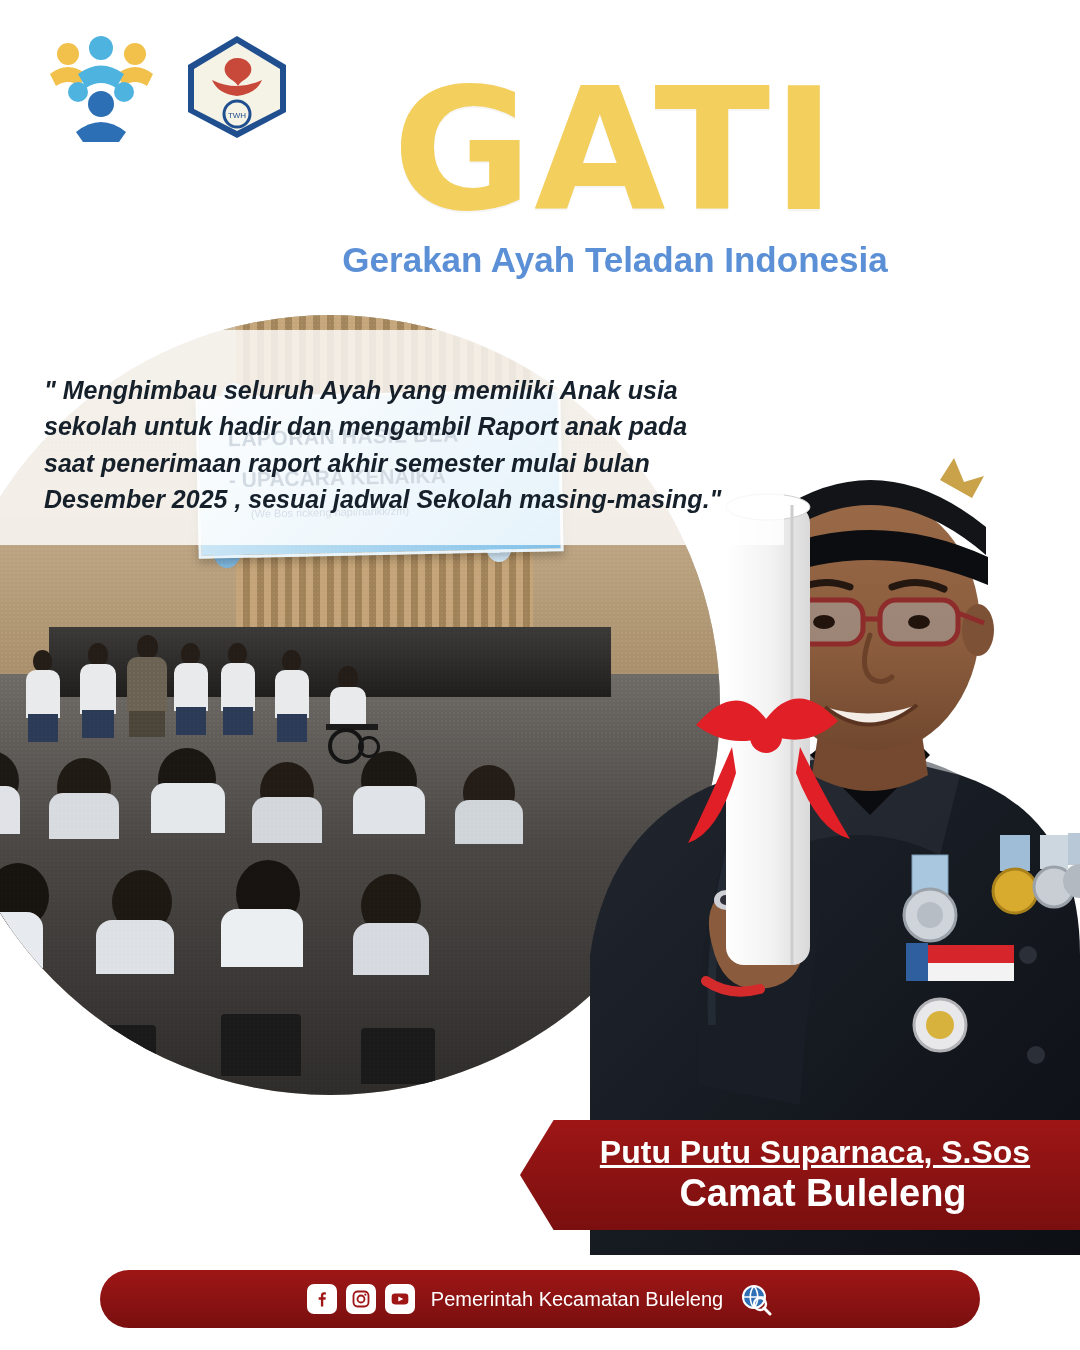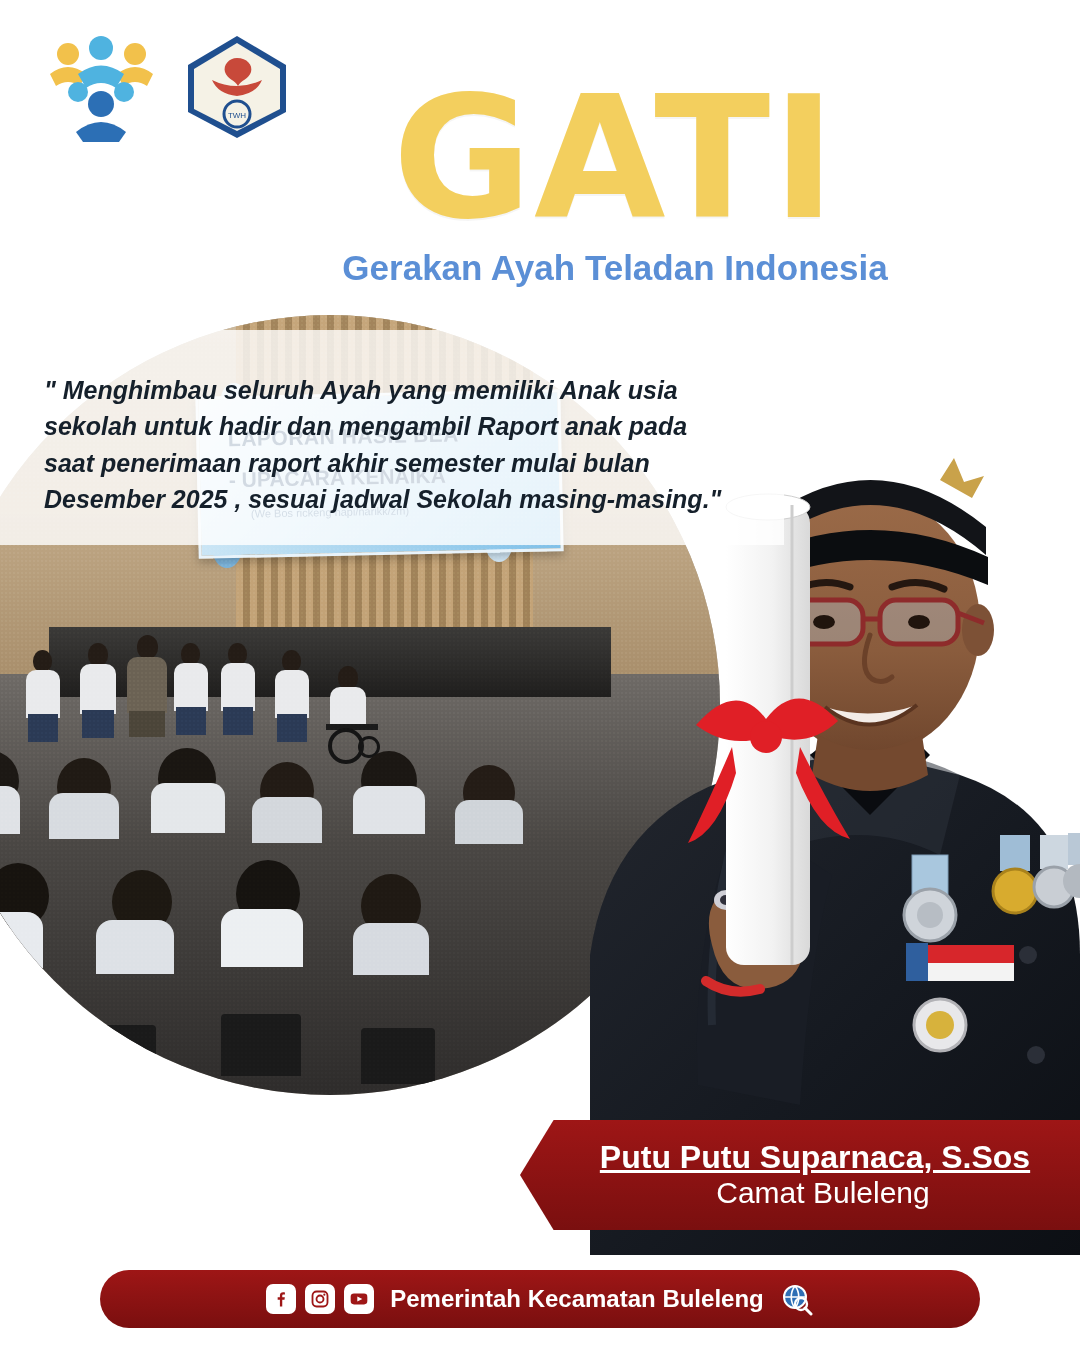--- a/index.html
+++ b/index.html
@@ -33,21 +33,21 @@
     z-index:30;
     pointer-events:none;
   }
   .headline .gati{
     font-family:"DejaVu Sans", sans-serif;
     font-weight:bold;
     font-size:170px;
     letter-spacing:2px;
     color:#f3cf5e;
     line-height:0.95;
-    margin:8px;
+    margin:0;
     padding-left:150px;
     text-shadow:0 2px 0 rgba(0,0,0,0.04);
   }
   .headline .sub{
     font-family:"Liberation Sans", sans-serif;
     font-weight:bold;
     font-size:35px;
     color:#5b8fd6;
     margin-top:8px;
     padding-left:150px;
@@ -164,41 +164,41 @@
     padding-left:30px;
   }
   .ribbon-name{
     font-family:"Liberation Sans", sans-serif;
     font-weight:bold;font-size:32px;
     text-decoration:underline;
     line-height:1.15;
   }
   .ribbon-role{
     font-family:"Liberation Sans", sans-serif;
-    font-weight:normal;font-size:30px;
+    font-weight:bold;font-size:38px;
     line-height:1.2;
     margin-left:16px;
   }
 
   
   .footer{
     position:absolute;left:100px;bottom:22px;
     width:880px;height:58px;
     background:linear-gradient(180deg,#9e1616 0%,#7a0f0f 100%);
     border-radius:29px;
     display:flex;align-items:center;justify-content:center;
     gap:16px;
     z-index:40;
   }
   .social{display:flex;align-items:center;gap:9px;}
   .sq{width:30px;height:30px;border-radius:7px;background:#ffffff;
     display:flex;align-items:center;justify-content:center;}
   .footer-text{
     font-family:"Liberation Sans", sans-serif;
-    font-weight:bold;font-size:24px;color:#ffffff;
+    font-weight:normal;font-size:20px;color:#ffffff;
   }
   .footer-url{
     font-family:"Liberation Sans", sans-serif;
     font-weight:bold;font-size:24px;color:#ffffff;
     text-decoration:underline;
   }
   .globe{width:34px;height:34px;}
 </style>
 </head>
 <body>

